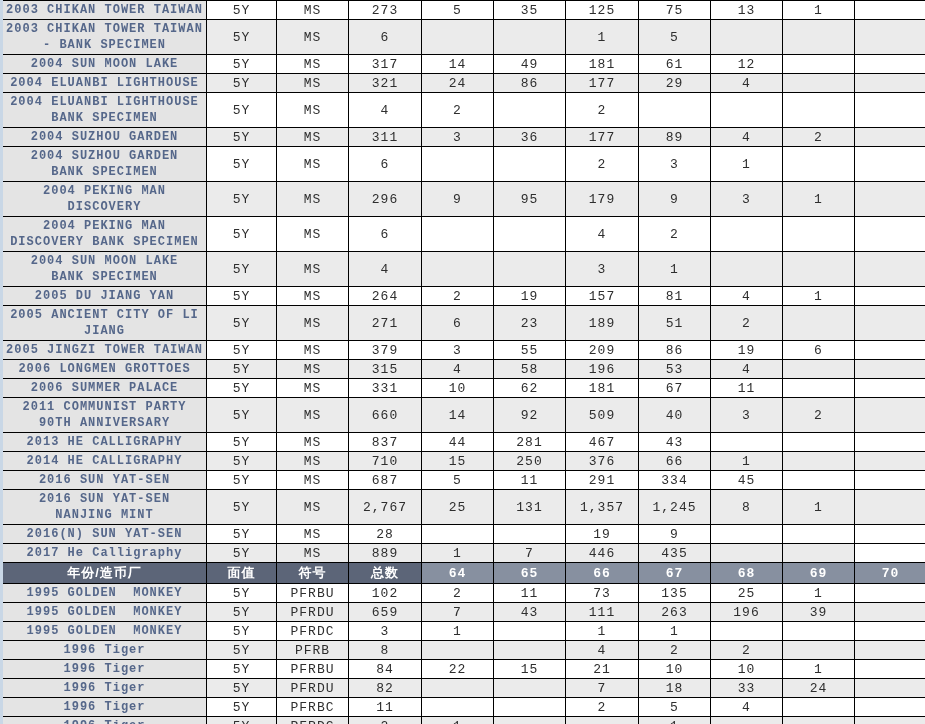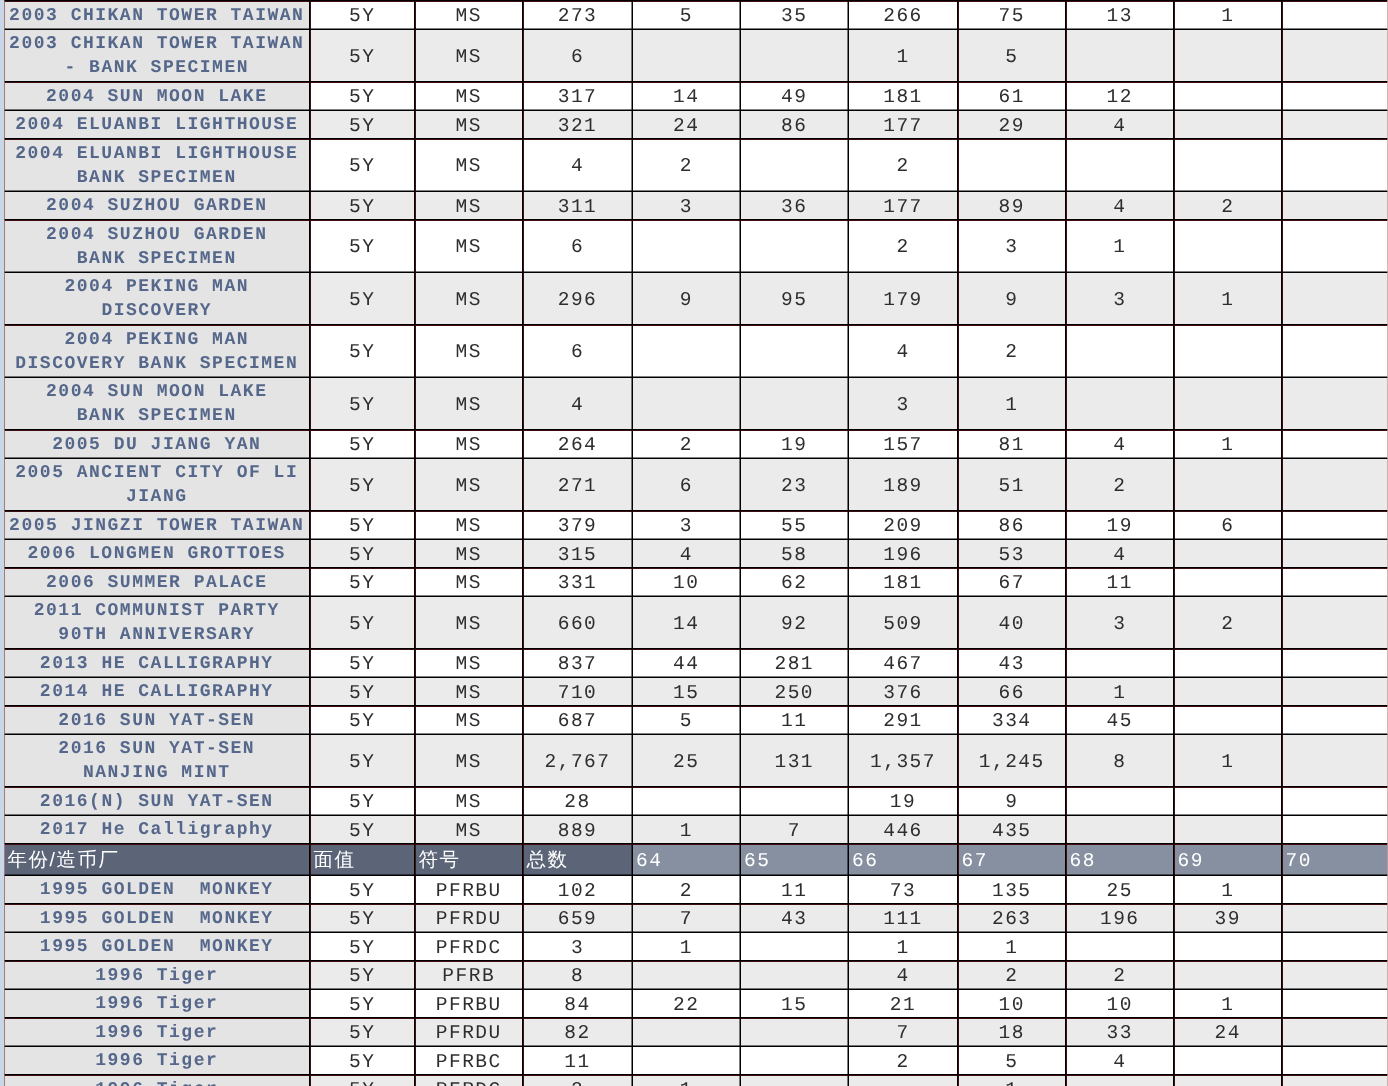--- a/index.html
+++ b/index.html
@@ -20,21 +20,21 @@
   }
   td.val {
     font-family:"Liberation Mono", monospace; font-size:13px; color:#2e2e2e;
     text-align:center; letter-spacing:1px; line-height:15px;
   }
   tr.white td.val { background:#ffffff; }
   tr.gray  td.val { background:#ebebeb; }
   tr.gray  td.val.force-white { background:#ffffff; }
   tr.headrow { height:19px; }
   th {
-    color:#ffffff; text-align:left; font-weight:normal; font-size:13px;
+    color:#ffffff; text-align:center; font-weight:bold; font-size:13px;
     font-family:"Liberation Sans", sans-serif; letter-spacing:1px;
   }
   th.dark  { background:#5c6578; }
   th.light { background:#8790a0; font-family:"Liberation Mono", monospace;margin-top:28px; }
   .watermark {
     position:absolute; left:716px; top:679px; width:200px;
     font-family:"Liberation Sans", sans-serif; font-weight:bold; font-size:25px;
     color:#f39c44; opacity:0.55; white-space:nowrap; pointer-events:none;margin-top:48px;
   }
 </style>
@@ -57,21 +57,21 @@
         <col style="width:72px">
     </colgroup>
     <tbody id="census-body">
         <tr class="datarow white">
           <td class="name">2003 CHIKAN TOWER TAIWAN</td>
           <td class="val">5Y</td>
           <td class="val">MS</td>
           <td class="val">273</td>
           <td class="val">5</td>
           <td class="val">35</td>
-          <td class="val">266</td>
+          <td class="val">125</td>
           <td class="val">75</td>
           <td class="val">13</td>
           <td class="val">1</td>
           <td class="val"></td>
         </tr>
         <tr class="datarow gray">
           <td class="name">2003 CHIKAN TOWER TAIWAN
 - BANK SPECIMEN</td>
           <td class="val">5Y</td>
           <td class="val">MS</td>

